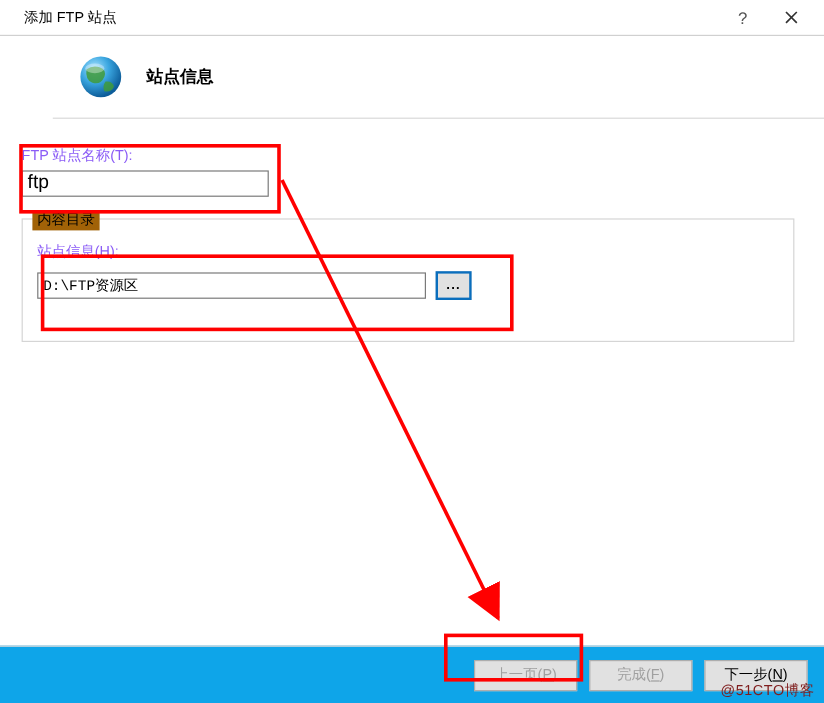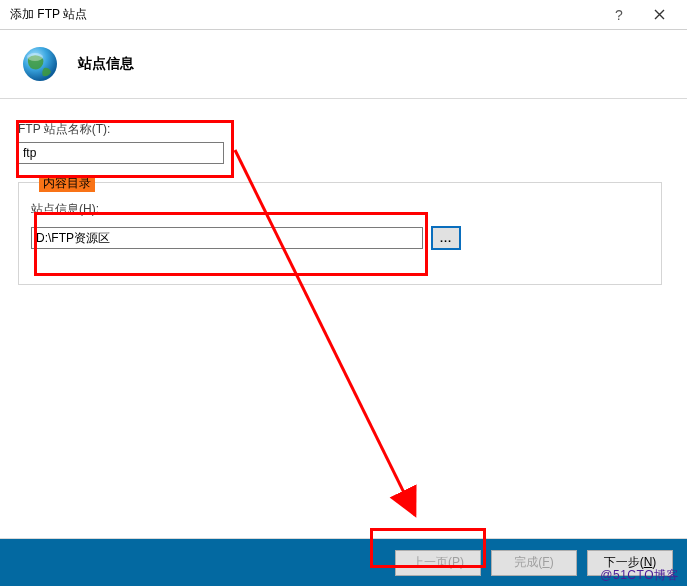--- a/index.html
+++ b/index.html
@@ -10,80 +10,81 @@
       width: 687px;
       height: 586px;
       position: relative;
       overflow: hidden;
     }
     .titlebar {
       height: 30px;
       border-bottom: 1px solid #d0d0d0;
       display: flex;
       align-items: center;
-      padding: 0 8px 0 10px;
+      padding: 0 8px 0 20px;
       background: #fff;
     }
     .titlebar .title { flex: 1; font-size: 12px; color: #000; }
     .titlebar .ctrl {
       width: 40px;
       height: 30px;
       display: flex;
       align-items: center;
       justify-content: center;
       font-size: 14px;
       color: #555;
       cursor: pointer;
     }
     .header-band {
       display: flex;
       align-items: center;
       gap: 18px;
       padding: 14px 20px 14px 20px;
       border-bottom: 1px solid #d9d9d9;
+      margin-left: 44px;
     }
     .globe-icon { width: 40px; height: 40px; }
     .header-band .heading { font-size: 14px; font-weight: bold; color: #000; }
     .content {
       padding: 22px 18px 0 18px;
       position: relative;
       height: 440px;
     }
-    .label { color: #404040; margin-bottom: 4px; display: inline-block; }
+    .label { color: #8b5cf6; margin-bottom: 4px; display: inline-block; }
     .text-input {
       width: 206px;
       height: 22px;
       border: 1px solid #7a7a7a;
       padding: 2px 4px;
       font-family: inherit;
-      font-size: 12px;
+      font-size: 16px;
       background: #fff;
     }
     .group {
       border: 1px solid #d5d5d5;
       position: relative;
       margin-top: 18px;
       padding: 18px 12px 34px 12px;
       width: 644px;
     }
     .group-title {
       position: absolute;
       top: -8px;
-      left: 20px;
-      background: #f97316;
+      left: 8px;
+      background: #a16207;
       padding: 0 4px;
       font-size: 12px;
     }
     .path-row { display: flex; align-items: center; gap: 8px; margin-top: 4px; }
     .path-input {
-      width: 392px;
+      width: 324px;
       height: 22px;
       border: 1px solid #7a7a7a;
       padding: 2px 4px;
-      font-family: Liberation Sans, sans-serif;
+      font-family: Liberation Mono, monospace;
       font-size: 12px;
       background: #fff;
     }
     .browse-btn {
       width: 30px;
       height: 24px;
       border: 2px solid #0a6ebd;
       background: #e1e1e1;
       display: flex;
       align-items: center;
@@ -93,21 +94,21 @@
       cursor: pointer;
       font-size: 11px;
     }
     .footer {
       position: absolute;
       bottom: 0;
       left: 0;
       right: 0;
       height: 48px;
       border-top: 1px solid #d9d9d9;
-      background: #0369a1;
+      background: #0ea5e9;
       display: flex;
       justify-content: flex-end;
       align-items: center;
       gap: 10px;
       padding: 0 14px;
     }
     .btn {
       min-width: 86px;
       height: 26px;
       border: 1px solid #adadad;
@@ -133,21 +134,21 @@
     .arrow-svg {
       position: absolute;
       left: 0; top: 0;
       pointer-events: none;
     }
     .watermark {
       position: absolute;
       right: 8px;
       bottom: 2px;
       font-size: 12px;
-      color: #4c1d95;
+      color: #7f1d1d;
       letter-spacing: 0.5px;
     }
   </style>
 </head>
 <body>
 
 <div class="titlebar">
   <span class="title">添加 FTP 站点</span>
   <div class="ctrl">?</div>
   <div class="ctrl">

